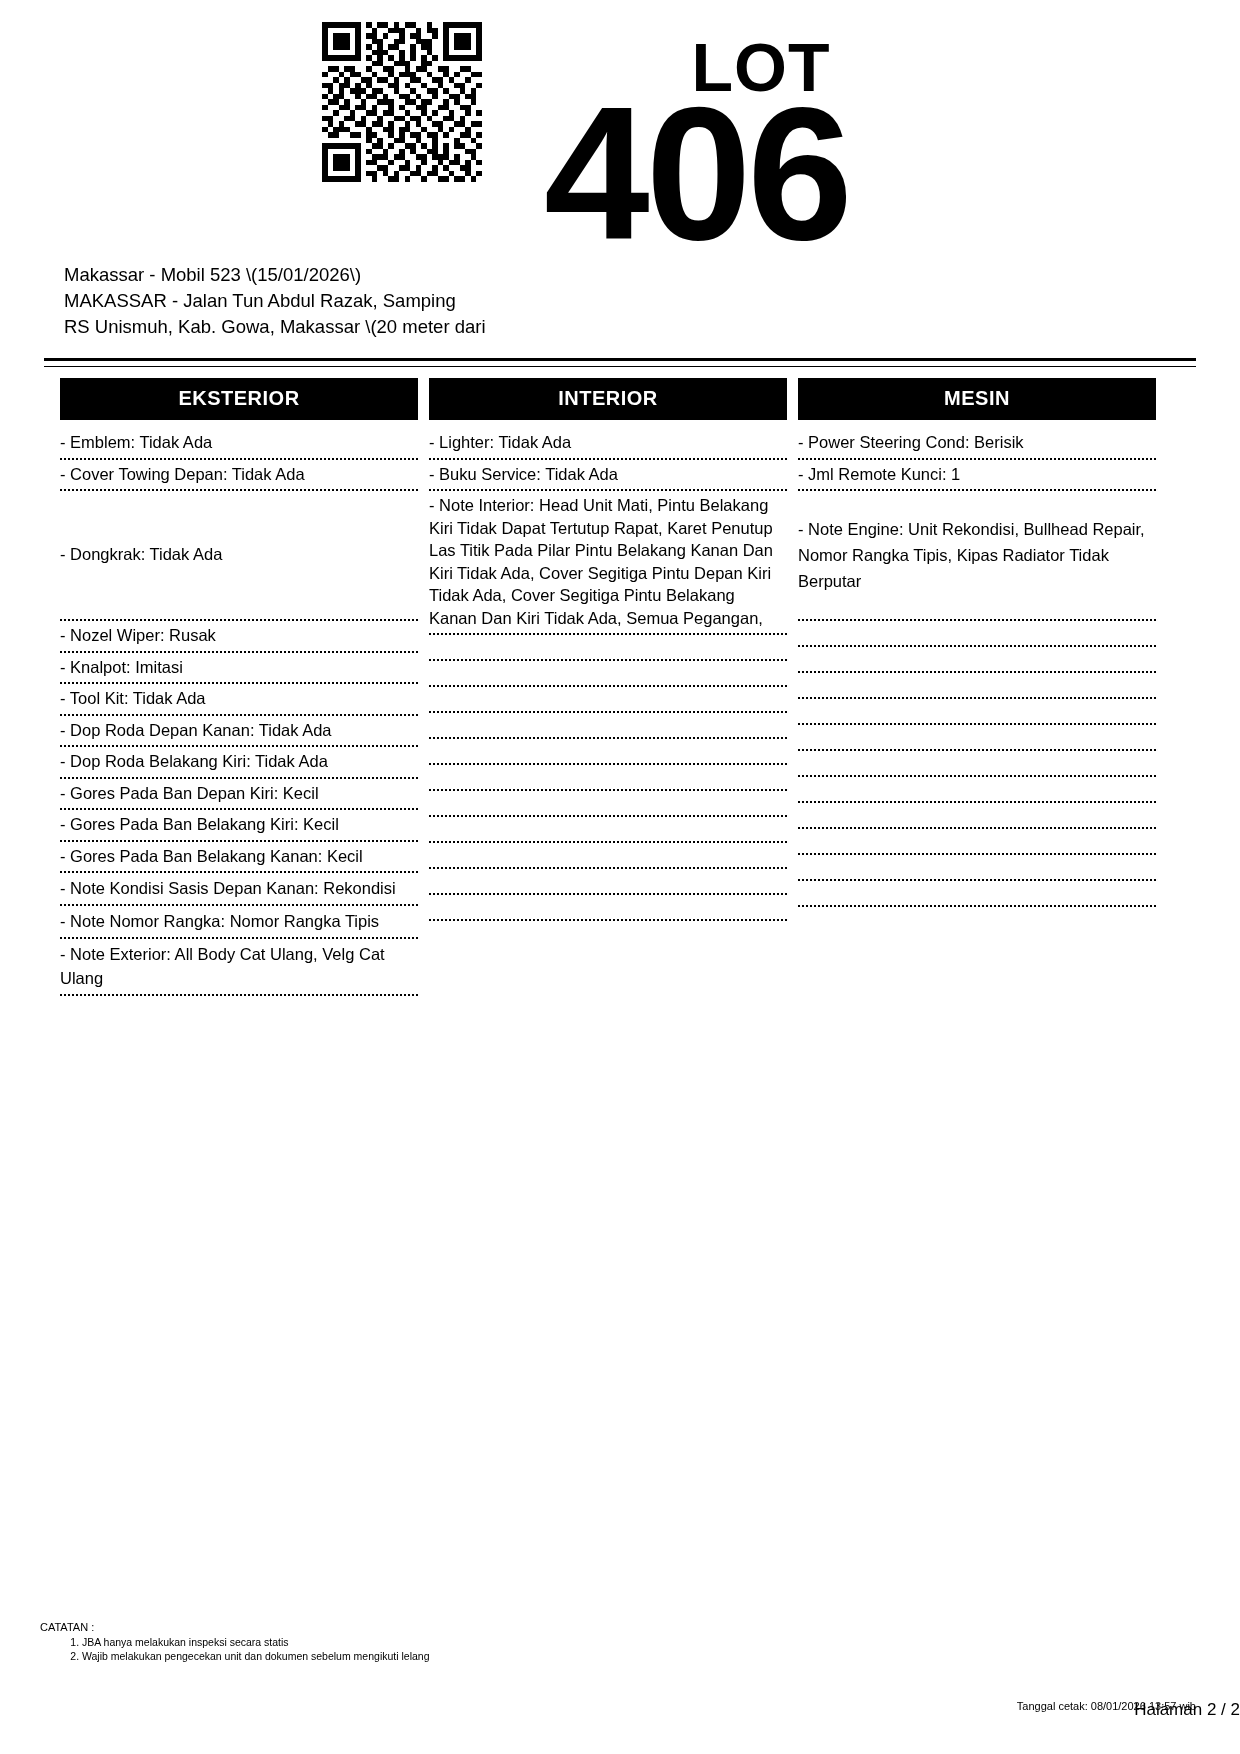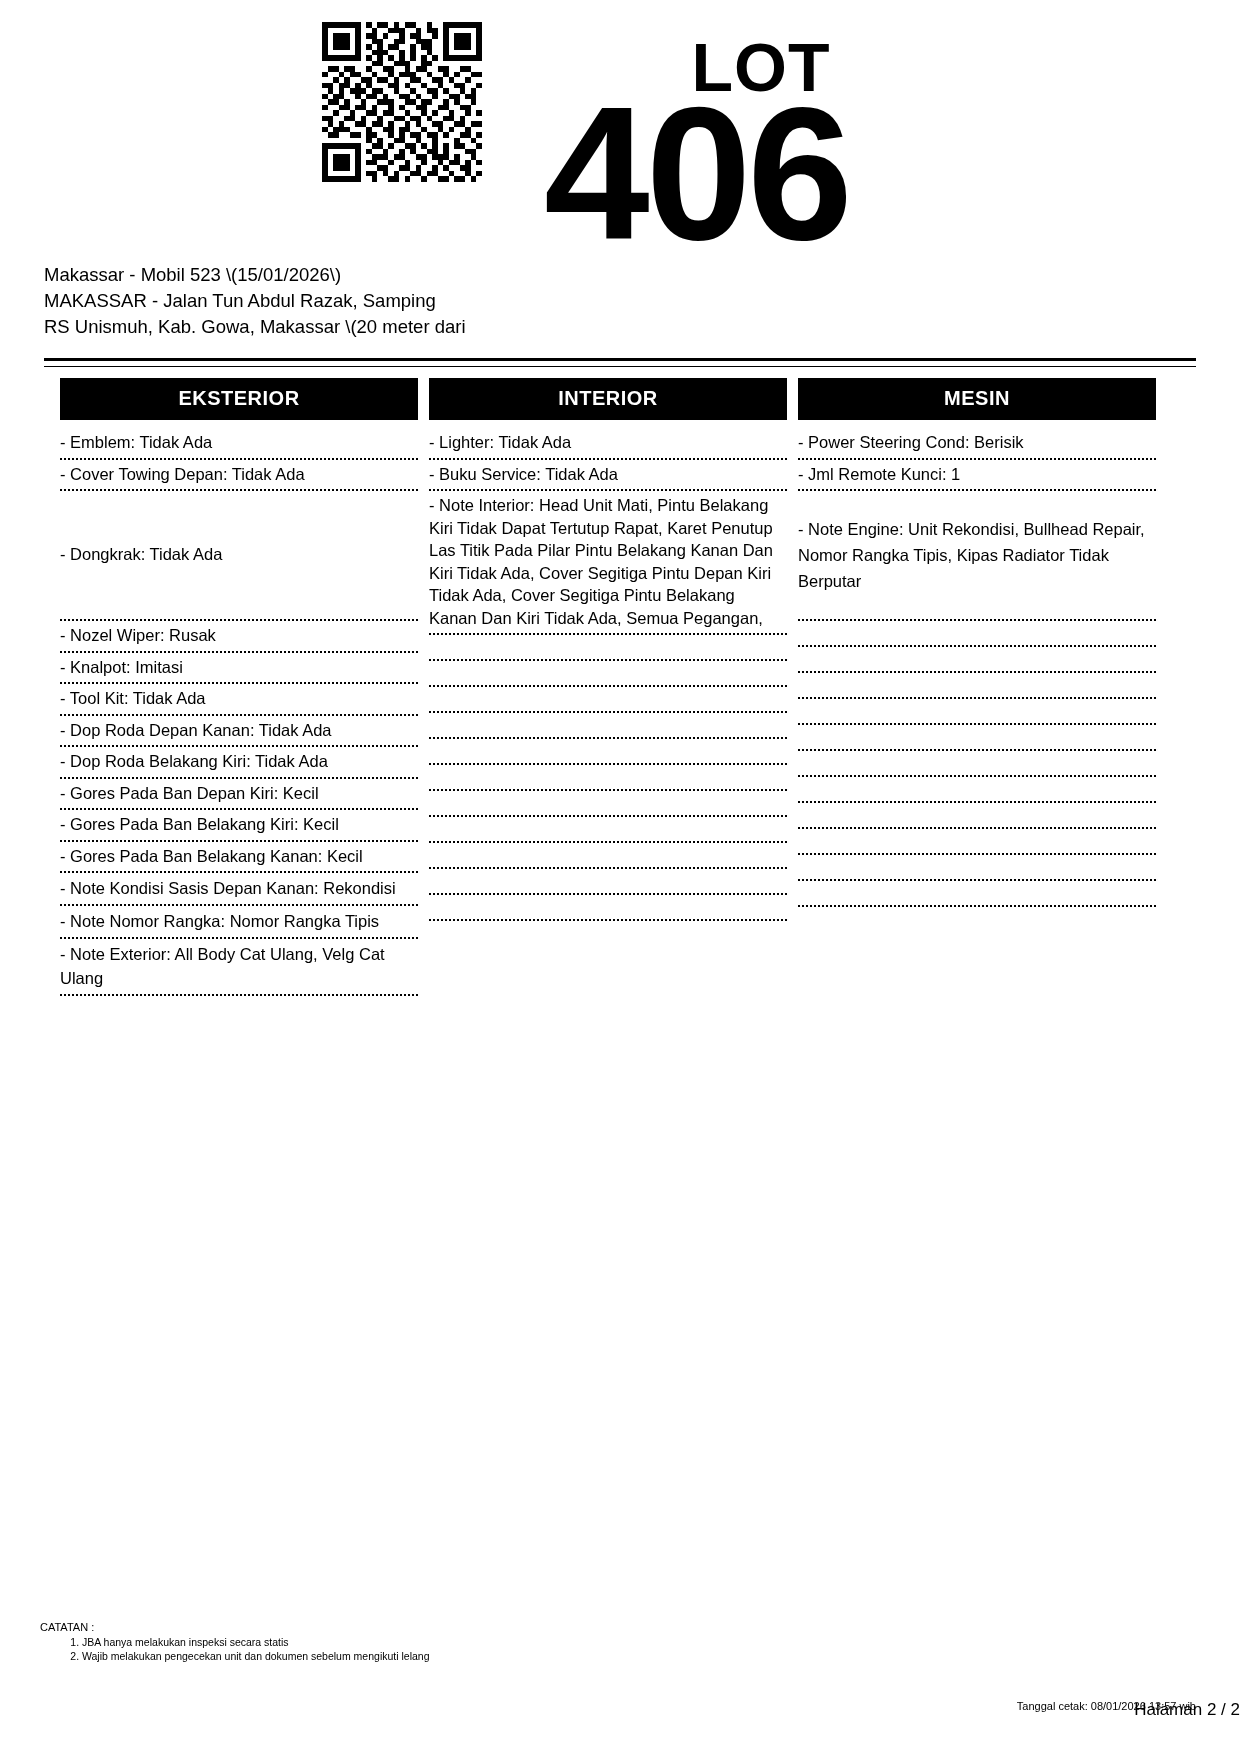--- a/index.html
+++ b/index.html
@@ -63,21 +63,21 @@
   }
 
   .addr {
     position: absolute;
     left: 0px;
     top: 262px;
     font-size: 18.5px;
     line-height: 26px;
     width: 520px;
   }
-  .addr div { white-space: nowrap; }
+  .addr div { white-space: nowrap; margin-left: 20px; }
 
   .rule-thick {
     position: absolute;
     left: 44px;
     right: 44px;
     top: 358px;
     border-top: 3px solid #000;
   }
   .rule-thin {
     position: absolute;

